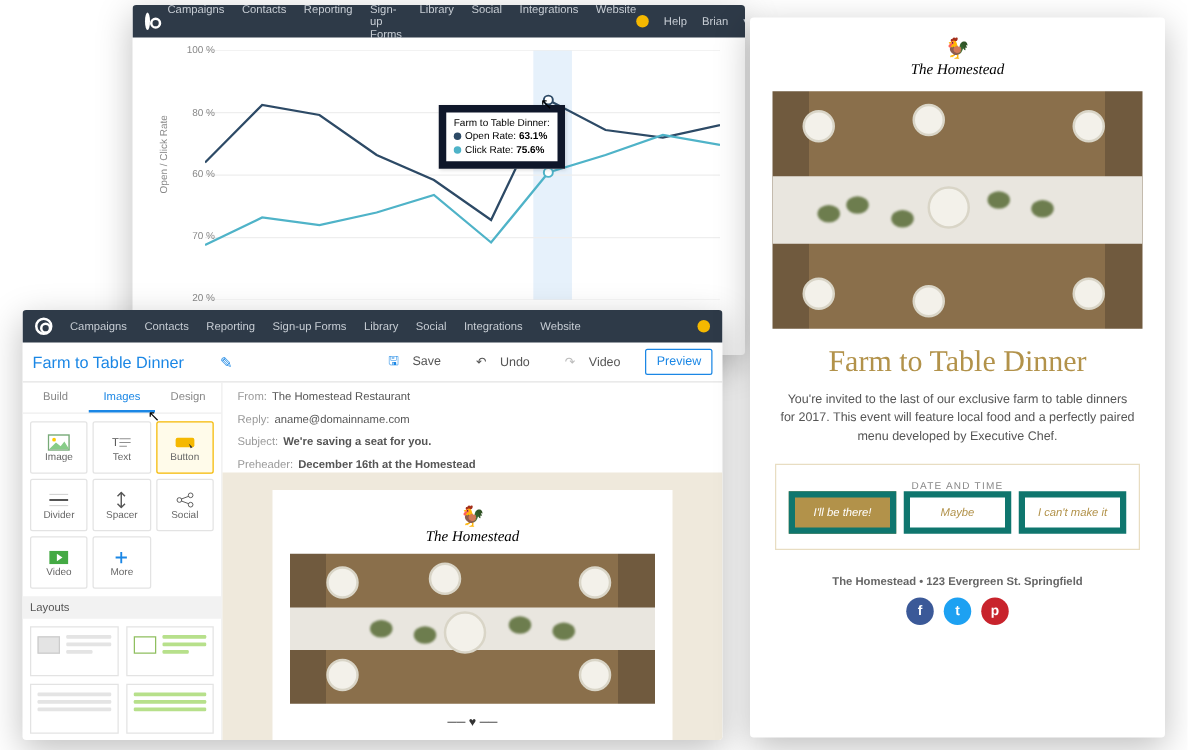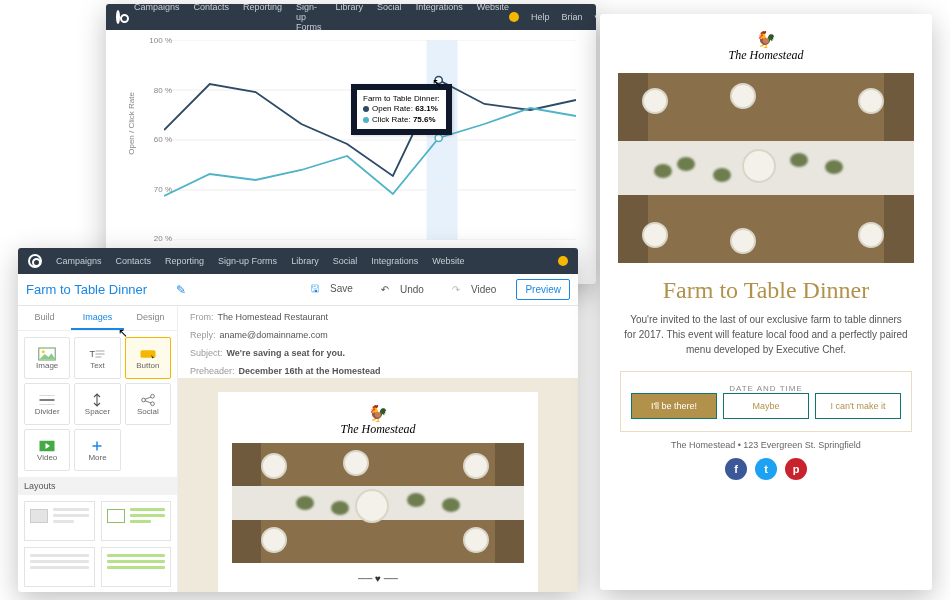--- a/index.html
+++ b/index.html
@@ -77,23 +77,23 @@
   #preview { right: 18px; top: 14px; width: 332px; height: 576px; background:#fff;}
   #preview .inner { padding: 18px 18px 10px; text-align:center;}
   #preview .tableimg { height:190px;}
   .headline { font-family: Georgia, serif; color:#b2924a; font-size:24px; margin:14px 0 8px;}
   .bodycopy { font-size:10px; color:#555; line-height:1.5; padding:0 6px;}
   .rsvp { border:1px solid #e8ddc2; margin:14px 2px 8px; padding:12px 10px;}
   .rsvp h3{ font-family: Georgia, serif; color:#b2924a; font-weight:400; font-size:14px; margin-bottom:8px;}
   .dtlabel{ font-size:8px; letter-spacing:1px; color:#888;}
   .dtval{ font-size:9px; color:#666; margin-bottom:10px;}
   .rsvp-btns{display:flex;gap:6px;justify-content:center;}
-  .rsvp-btns span{flex:1;padding:7px 4px;font-size:9px;border:1px solid #0f766e;color:#b2924a;cursor:pointer;}
+  .rsvp-btns span{flex:1;padding:7px 4px;font-size:9px;border:5px solid #0f766e;color:#b2924a;cursor:pointer;font-style:italic;}
   .rsvp-btns span.primary{background:#b2924a;color:#fff;}
-  .footer{font-size:9px;color:#666;margin-top:8px;}
+  .footer{font-size:9px;color:#666;margin-top:20px;font-weight:bold;}
   .socials{display:flex;gap:8px;justify-content:center;margin-top:8px;}
   .soc{width:22px;height:22px;border-radius:50%;display:flex;align-items:center;justify-content:center;color:#fff;font-size:11px;font-weight:700;cursor:pointer;}
   .fb{background:#3b5998;} .tw{background:#1da1f2;} .pin{background:#c8232c;}
   .cursor{position:absolute;font-size:12px;pointer-events:none;}
 </style>
 </head>
 <body>
 
 <div id="reporting" class="panel">
   <div class="topbar">

